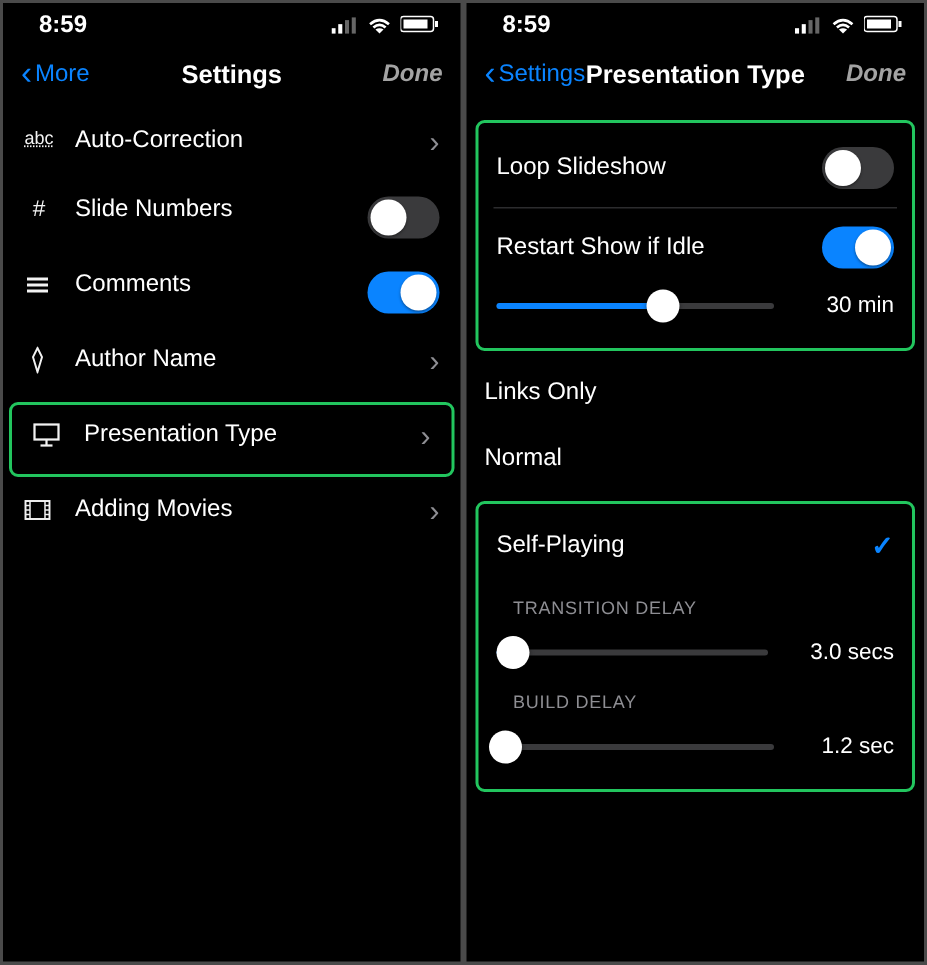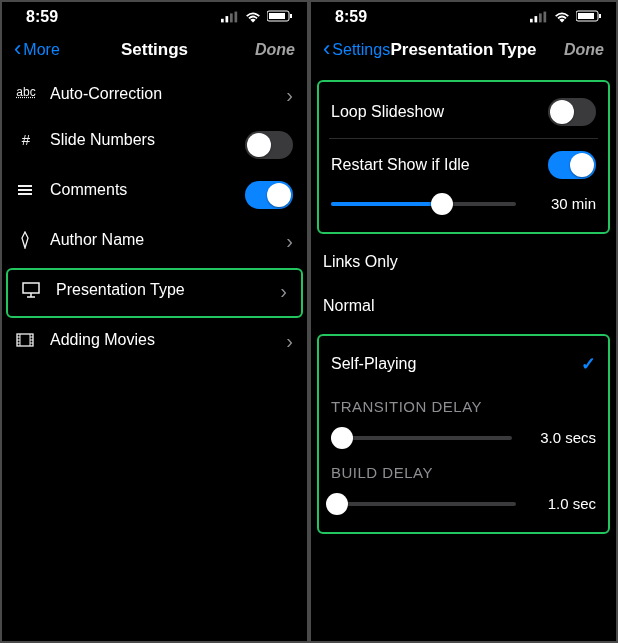--- a/index.html
+++ b/index.html
@@ -69,22 +69,23 @@
   }
   .slider .track-bg { position: absolute; inset: 0; background: #3a3a3c; border-radius: 2px; }
   .slider .track-fill { position: absolute; top:0; bottom:0; left:0; background: #0a84ff; border-radius: 2px; }
   .slider .thumb {
     position: absolute; top: 50%; width: 22px; height: 22px; border-radius: 11px;
     background: #fff; transform: translate(-50%, -50%);
     box-shadow: 0 1px 3px rgba(0,0,0,.5);
   }
   .slider-val { color: #fff; font-size: 15px; min-width: 52px; text-align: right; }
   .section-label {
-    color: #8e8e93; font-size: 15px; letter-spacing: 0.5px;
+    color: #8e8e93; font-size: 12px; letter-spacing: 0.5px;
     padding: 10px 2px 6px;
+    margin-left: 11px;
   }
   .thin-sep { height: 1px; background: #2c2c2e; margin: 0 10px; }
   .check { color: #0a84ff; font-size: 18px; font-weight: 700; }
   svg.icon-svg { width: 18px; height: 18px; display: block; }
   .row-plain { display:flex; align-items:center; padding: 11px 12px; min-height:44px; }
   .row-plain .label { flex:1; font-size:16px; }
 </style>
 </head>
 <body>
 
@@ -286,17 +287,17 @@
       <span class="slider-val">3.0 secs</span>
     </div>
 
     <div class="section-label">BUILD DELAY</div>
     <div class="slider-row">
       <div class="slider">
         <div class="track-bg"></div>
         <div class="track-fill" id="fill-build" style="width: 3%;"></div>
         <div class="thumb" id="thumb-build" style="left: 3%;"></div>
       </div>
-      <span class="slider-val">1.0 sec</span>
+      <span class="slider-val">1.2 sec</span>
     </div>
   </div>
 
 </div>
 
 </body></html>

